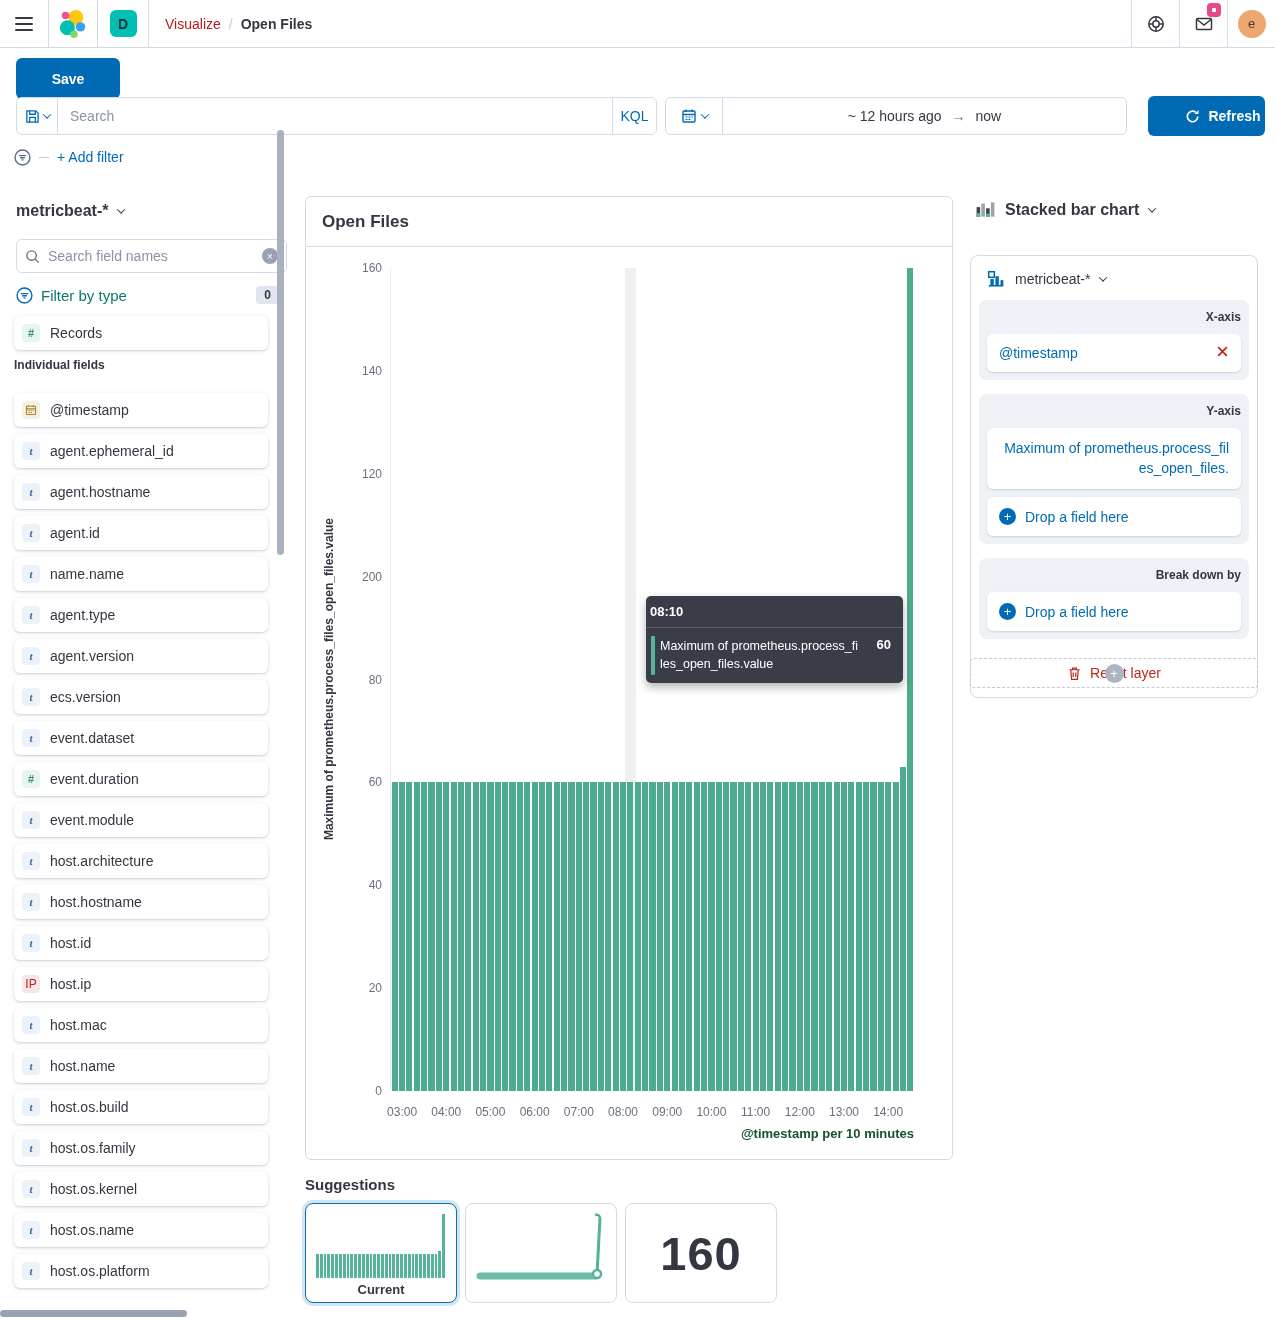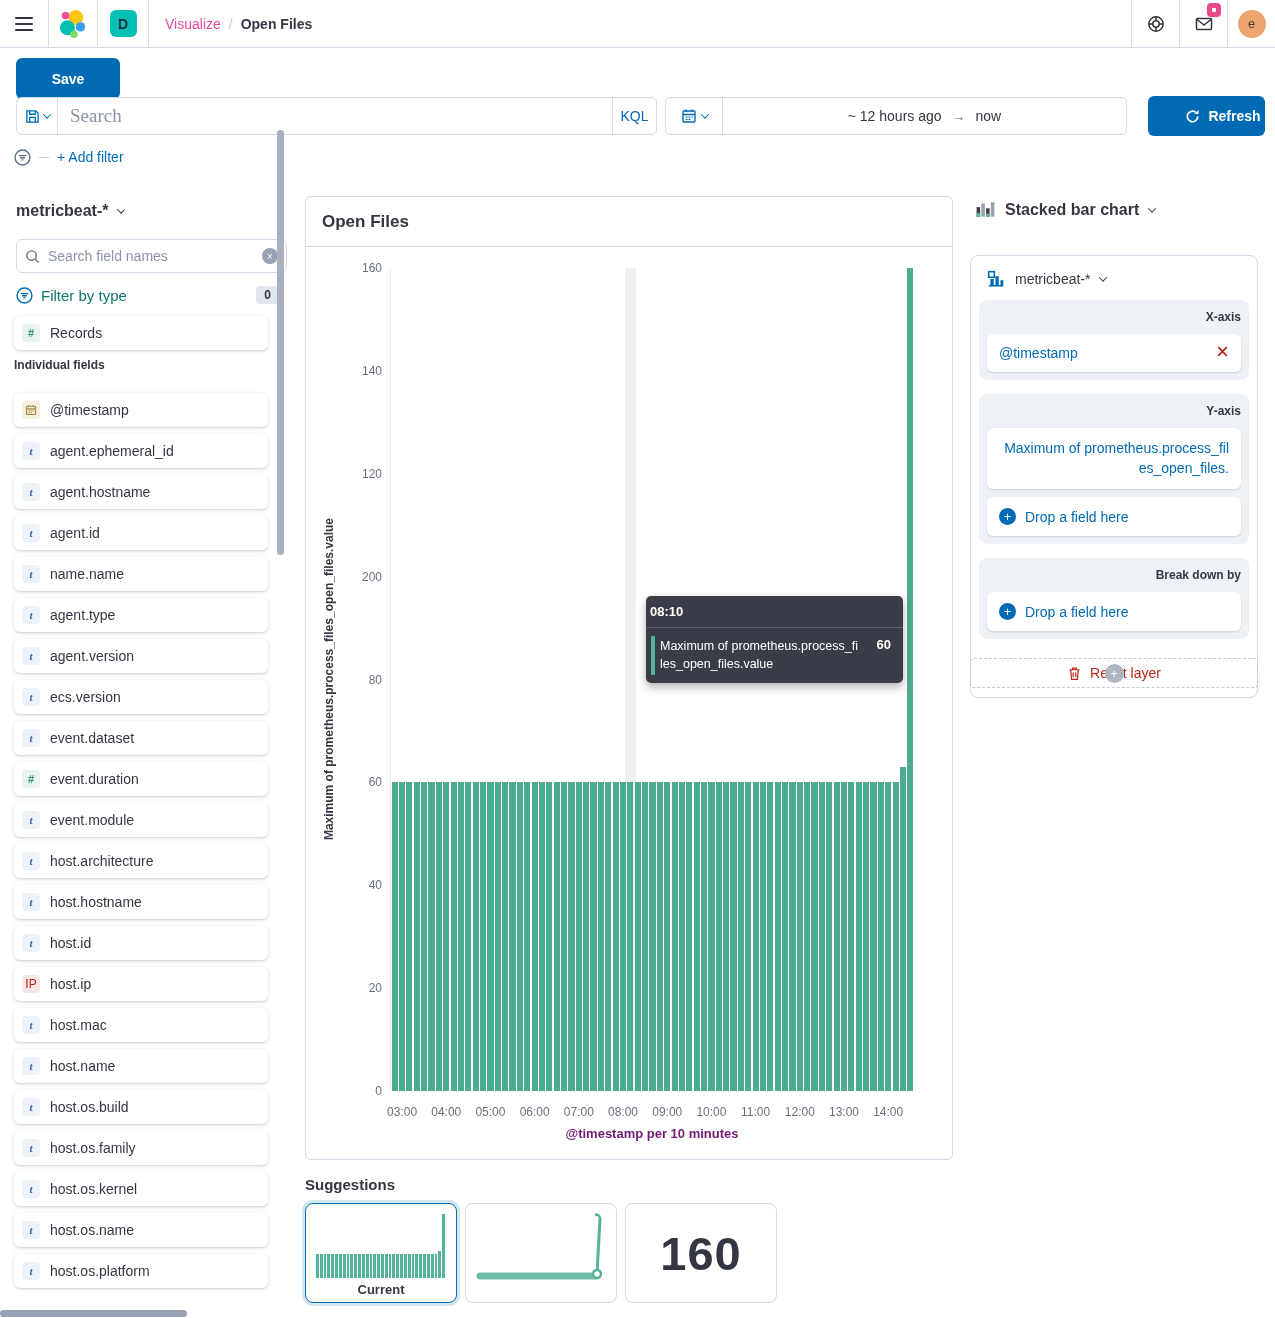--- a/index.html
+++ b/index.html
@@ -14,39 +14,39 @@
   .nav-sep { width:1px; height:100%; background:#d3dae6; }
   .nav-btn { display:flex; align-items:center; justify-content:center; height:100%; cursor:pointer; }
   .hamburger { width:48px; }
   .hamburger .bars { width:18px; }
   .hamburger .bars div { height:2px; background:#343741; margin:4px 0; border-radius:1px; }
   .logo-wrap { width:48px; }
   .space-wrap { width:50px; }
   .space-badge { width:27px; height:27px; border-radius:6px; background:#00bfb3; color:#13313d;
                  font-weight:bold; font-size:14px; display:flex; align-items:center; justify-content:center; }
   .breadcrumb { display:flex; align-items:center; gap:8px; padding-left:16px; font-size:14px; }
-  .crumb-link { color:#ec4899; }
+  .crumb-link { color:#b91c1c; }
   .crumb-sep { color:#c6ccd7; }
   .crumb-current { color:#343741; font-weight:600; }
   .nav-right { margin-left:auto; display:flex; align-items:center; height:100%; }
   .nav-icon-btn { width:47px; position:relative; }
   .mail-badge { position:absolute; top:3px; right:6px; width:14px; height:14px; border-radius:4px;
                 background:#e8488b; display:flex; align-items:center; justify-content:center; }
   .mail-badge i { width:4px; height:4px; background:#fff; border-radius:1px; }
   .avatar { width:28px; height:28px; border-radius:50%; background:#eda66f; color:#4a3b31;
             display:flex; align-items:center; justify-content:center; font-size:13px; }
 
   
   .btn-primary { background:#006bb4; color:#fff; border:none; border-radius:6px; font-weight:600;
                  font-family:inherit; cursor:pointer; display:flex; align-items:center; justify-content:center; gap:8px; }
   .save-btn { position:absolute; left:16px; top:58px; width:104px; height:41px; font-size:14px; }
   .query-box { position:absolute; left:16px; top:97px; width:641px; height:38px; border:1px solid #d3dae6;
                border-radius:6px; background:#fff; display:flex; align-items:stretch; }
   .sq-btn { width:41px; border-right:1px solid #d3dae6; display:flex; align-items:center; justify-content:center; gap:4px; cursor:pointer; color:#006bb4; }
-  .query-input { flex:1; border:none; outline:none; font-family:Liberation Serif, serif; font-size:19px; padding:0 12px; color:#0c4a6e; background:transparent; }
+  .query-input { flex:1; border:none; outline:none; font-family:Liberation Sans, sans-serif; font-size:14px; padding:0 12px; color:#0c4a6e; background:transparent; }
   .query-input::placeholder { color:#8b93a5; }
   .kql-btn { width:44px; border-left:1px solid #d3dae6; display:flex; align-items:center; justify-content:center;
              color:#006bb4; font-size:14px; cursor:pointer; }
   .date-box { position:absolute; left:665px; top:97px; width:462px; height:38px; border:1px solid #d3dae6;
               border-radius:6px; background:#fff; display:flex; align-items:stretch; }
   .cal-btn { width:57px; border-right:1px solid #d3dae6; display:flex; align-items:center; justify-content:center; gap:5px; color:#006bb4; cursor:pointer; }
   .date-range { flex:1; display:flex; align-items:center; justify-content:center; gap:10px; font-size:14px; color:#343741; cursor:pointer; }
   .refresh-btn { position:absolute; left:1148px; top:96px; width:117px; height:40px; font-size:14px;padding-left:33px; }
   .filter-row { position:absolute; left:14px; top:146px; height:22px; display:flex; align-items:center; gap:8px; }
   .filter-dash { width:10px; height:1px; background:#c6ccd7; }
@@ -89,21 +89,21 @@
                  border:1px solid #d3dae6; border-radius:6px; }
   .panel-header { height:50px; border-bottom:1px solid #d3dae6; display:flex; align-items:center; padding:0 16px;
                   font-size:17px; font-weight:bold; }
   .plot { position:absolute; left:84px; top:71px; width:524px; height:823px; border-left:1px solid #e8ecf3; }
   .ylab { position:absolute; left:14px; top:71px; height:823px; width:18px; display:flex; align-items:center; justify-content:center; }
   .ylab span { writing-mode:vertical-rl; transform:rotate(180deg); font-size:12px; font-weight:bold; color:#343741; white-space:nowrap; }
   .ytick { position:absolute; right:100%; margin-right:9px; transform:translateY(-50%); font-size:12px; color:#69707d; white-space:nowrap; }
   .bar { position:absolute; bottom:0; }
   .hoverband { position:absolute; top:0; height:100%; background:rgba(105,112,125,.10); }
   .xtick { position:absolute; top:100%; margin-top:14px; transform:translateX(-50%); font-size:12px; color:#69707d; }
-  .xlabel { position:absolute; left:84px; top:929px; width:524px; text-align:center; font-size:13px; font-weight:bold; color:#701a75; }
+  .xlabel { position:absolute; left:84px; top:929px; width:524px; text-align:right; font-size:13px; font-weight:bold; color:#14532d; }
   .echart-tooltip { position:absolute; left:340px; top:399px; width:257px; background:rgba(52,55,65,.97); color:#fff;
                     border-radius:5px; box-shadow:0 4px 10px rgba(0,0,0,.3); overflow:hidden; }
   .tt-header { padding:8px 4px; font-size:13px; font-weight:bold; border-bottom:1px solid #5b5e66; }
   .tt-row { position:relative; padding:9px 12px 10px 14px; }
   .tt-accent { position:absolute; left:5px; top:8px; bottom:8px; width:4px; background:#54b399; border-radius:1px; }
   .tt-label { font-size:12.5px; line-height:1.45; width:200px; word-break:break-all; }
   .tt-value { position:absolute; right:12px; top:9px; font-size:13px; font-weight:bold; }
 
   
   .suggestions { position:absolute; left:305px; top:1176px; width:660px; }

